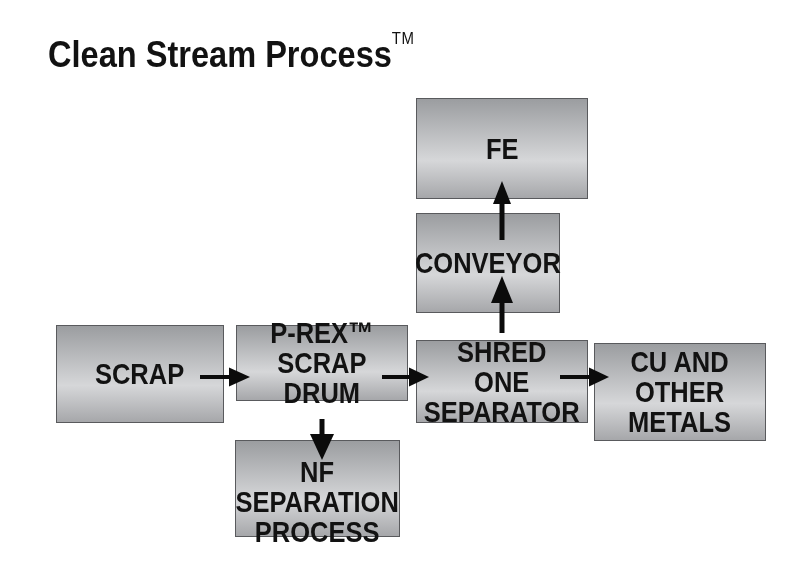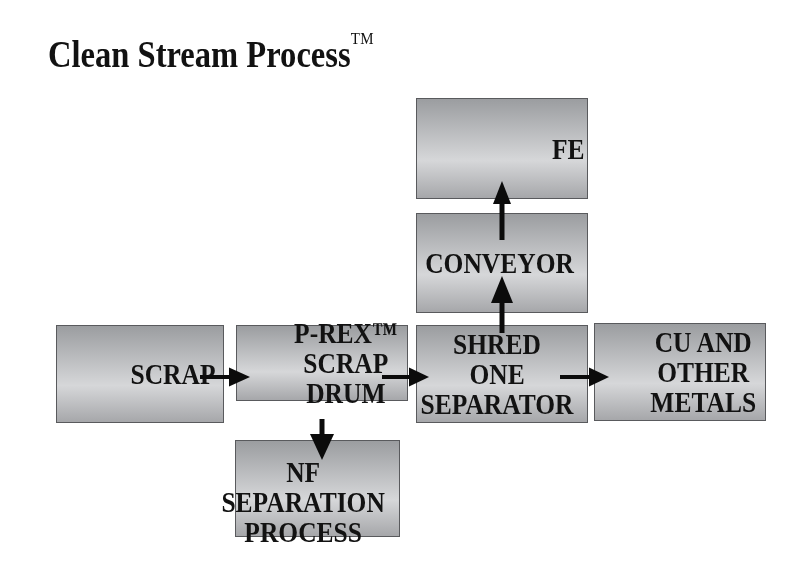--- a/index.html
+++ b/index.html
@@ -15,21 +15,20 @@
   html, body { margin: 0; padding: 0; }
   body {
     width: 800px; height: 584px;
     background: var(--background);
     font-family: "Liberation Sans", sans-serif;
   }
   .canvas {
     position: relative;
     width: 800px; height: 584px;
     overflow: hidden;
-    font-family: Liberation Serif, serif;
   }
   .title {
     position: absolute;
     left: 48px; top: 36px;
     font-size: 37px;
     line-height: 38px;
     font-weight: 700;
     color: var(--text);
     white-space: nowrap;
   }
@@ -45,21 +44,21 @@
     position: relative;
     top: -23px;
     letter-spacing: 0.5px;
   }
   .node {
     position: absolute;
     background: linear-gradient(180deg, var(--box-top) 0%, var(--box-mid) 62%, var(--box-bottom) 100%);
     border: 1.5px solid var(--box-border);
     display: flex;
     align-items: center;
-    justify-content: flex-end;
+    justify-content: center;
   }
   .node-label {
     font-weight: 700;
     font-size: 30px;
     line-height: 30px;
     text-align: center;
     white-space: pre-line;
     color: var(--text);
     transform: scaleX(0.85);
     transform-origin: 50% 50%;
@@ -80,41 +79,41 @@
 <div class="canvas">
 
   <div class="title">
     <span class="title-inner"><span>Clean Stream Process</span><span class="title-tm">TM</span></span>
   </div>
 
   <div class="node" style="left:416px;top:98px;width:172px;height:101px">
     <div class="node-label">FE</div>
   </div>
 
-  <div class="node" style="left:416px;top:213px;width:172px;height:100px">
+  <div class="node" style="left:416px;top:213px;width:144px;height:100px">
     <div class="node-label">CONVEYOR</div>
   </div>
 
   <div class="node" style="left:56px;top:325px;width:168px;height:98px">
     <div class="node-label">SCRAP</div>
   </div>
 
   <div class="node" style="left:236px;top:325px;width:172px;height:76px">
     <div class="node-label">P-REX™
 SCRAP
 DRUM</div>
   </div>
 
-  <div class="node" style="left:416px;top:325px;width:172px;height:98px">
+  <div class="node" style="left:416px;top:340px;width:172px;height:83px">
     <div class="node-label">SHRED
 ONE
 SEPARATOR</div>
   </div>
 
-  <div class="node" style="left:594px;top:323px;width:172px;height:98px">
+  <div class="node" style="left:594px;top:343px;width:172px;height:98px">
     <div class="node-label">CU AND
 OTHER
 METALS</div>
   </div>
 
   <div class="node node-nf" style="left:235px;top:440px;width:165px;height:97px">
     <div class="node-label">NF
 SEPARATION
 PROCESS</div>
   </div>

